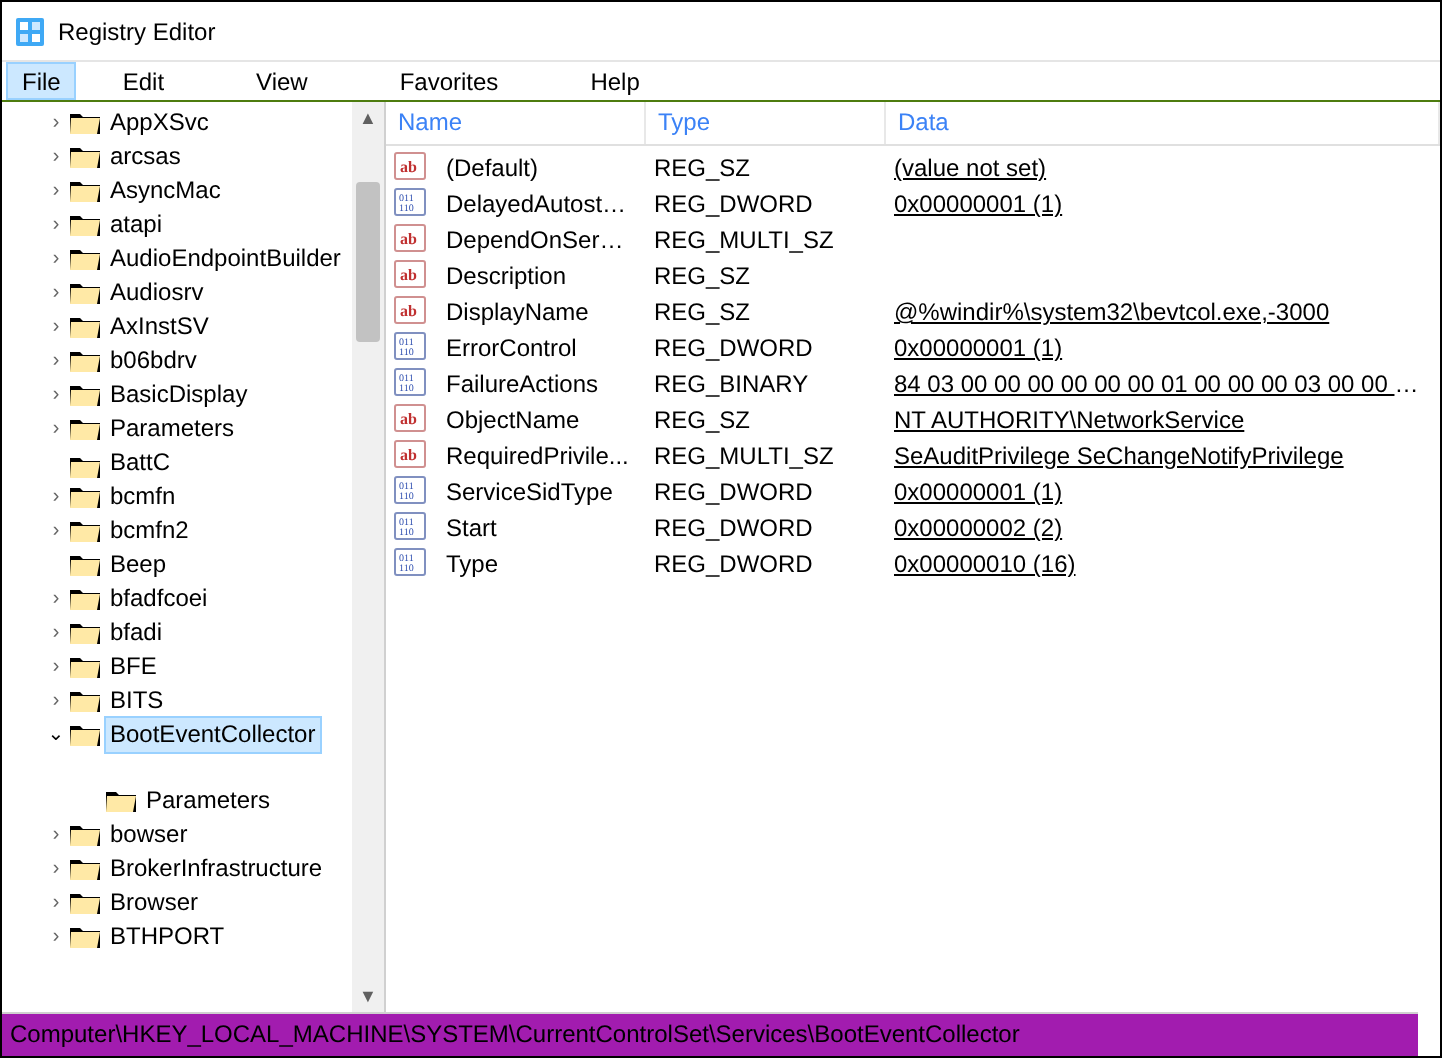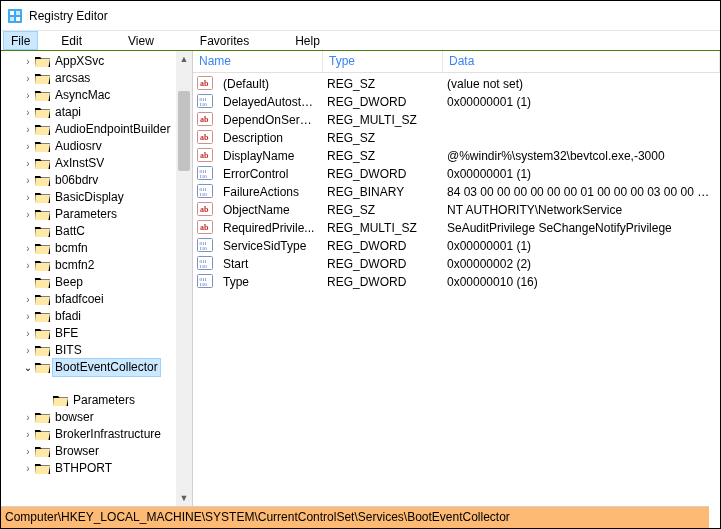--- a/index.html
+++ b/index.html
@@ -121,28 +121,28 @@
   .list-body { }
   .list-row {
     display: flex;
     height: 18px;
     align-items: flex-end;
   }
   .list-row .cell { padding: 0 6px; overflow: hidden; white-space: nowrap; text-overflow: ellipsis; }
   .list-row .val-icon { width: 16px; height: 16px; margin-left: 4px; margin-right: 4px; flex-shrink:0; }
   .list-row .cell-name { width: 104px; }
   .list-row .cell-type { width: 120px; }
-  .list-row .cell-data { flex: 1; }
+  .list-row .cell-data { flex: 1; text-decoration: underline; }
   .statusbar {
     position: absolute;
     left: 0; right: 11px; bottom: 0;
     height: 22px;
     border-top: 1px solid #d0d0d0;
     padding: 3px 4px;
-    background: #fdba74;
+    background: #a21caf;
     font-size: 12px;
     white-space: nowrap;
     overflow: hidden;
   }
 </style>
 </head>
 <body>
 
 <svg width="0" height="0" style="position:absolute">
   <defs>
@@ -254,21 +254,21 @@
                 </svg></span>
               <span class="node-label">BasicDisplay</span>
             </li>
             <li style="padding-left: 18px;">
               <span class="twisty">›</span>
               <span class="folder-icon"><svg width="16" height="13" viewBox="0 0 16 13">
                   <use href="#folder-g"></use>
                 </svg></span>
               <span class="node-label">Parameters</span>
             </li>
-            <li style="padding-left: 18px;">
+            <li style="padding-left: 18px; align-items: flex-end;">
               <span class="twisty"></span>
               <span class="folder-icon"><svg width="16" height="13" viewBox="0 0 16 13">
                   <use href="#folder-g"></use>
                 </svg></span>
               <span class="node-label">BattC</span>
             </li>
             <li style="padding-left: 18px;">
               <span class="twisty">›</span>
               <span class="folder-icon"><svg width="16" height="13" viewBox="0 0 16 13">
                   <use href="#folder-g"></use>

